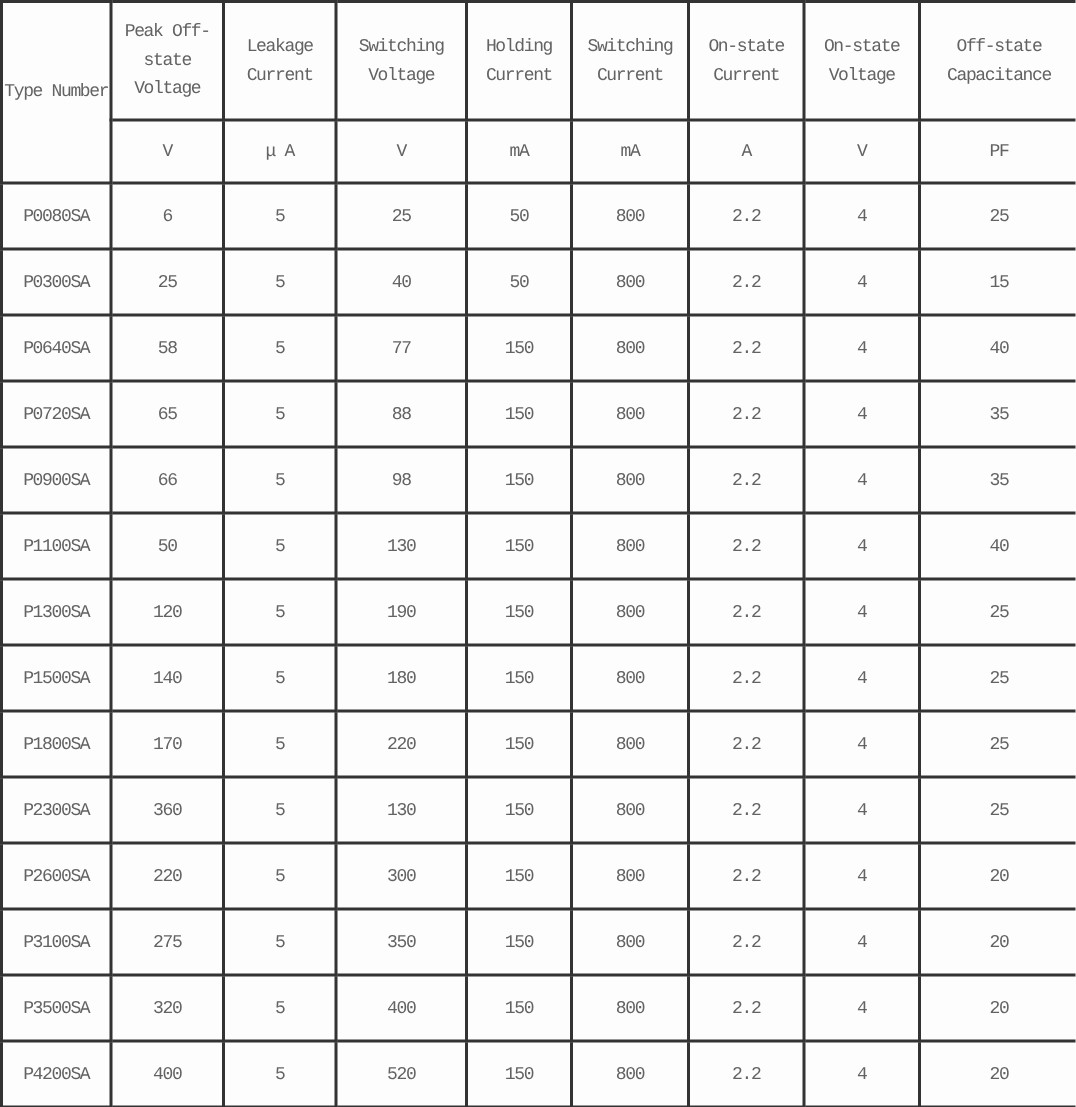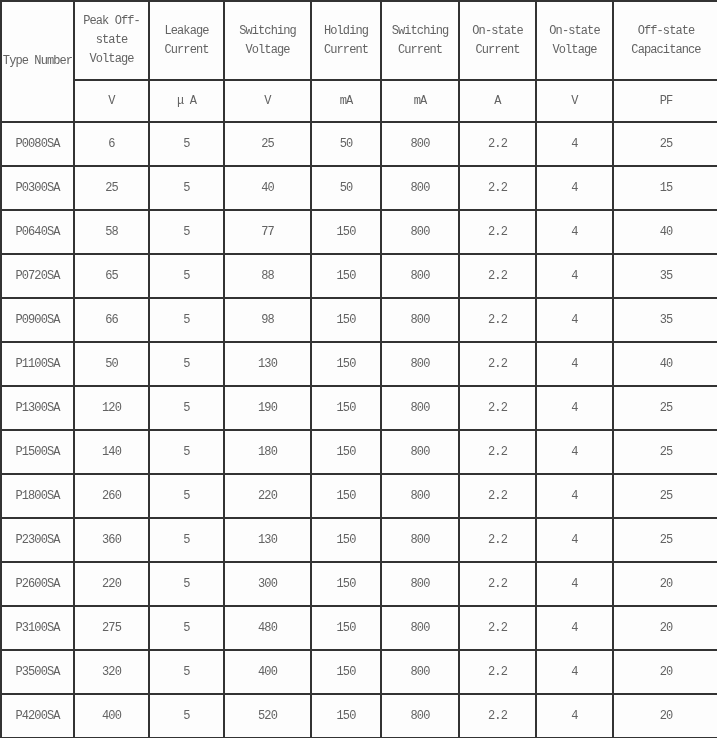--- a/index.html
+++ b/index.html
@@ -177,21 +177,21 @@
         <td>5</td>
         <td>180</td>
         <td>150</td>
         <td>800</td>
         <td>2.2</td>
         <td>4</td>
         <td>25</td>
       </tr>
       <tr>
         <td>P1800SA</td>
-        <td>260</td>
+        <td>170</td>
         <td>5</td>
         <td>220</td>
         <td>150</td>
         <td>800</td>
         <td>2.2</td>
         <td>4</td>
         <td>25</td>
       </tr>
       <tr>
         <td>P2300SA</td>
@@ -212,21 +212,21 @@
         <td>150</td>
         <td>800</td>
         <td>2.2</td>
         <td>4</td>
         <td>20</td>
       </tr>
       <tr>
         <td>P3100SA</td>
         <td>275</td>
         <td>5</td>
-        <td>480</td>
+        <td>350</td>
         <td>150</td>
         <td>800</td>
         <td>2.2</td>
         <td>4</td>
         <td>20</td>
       </tr>
       <tr>
         <td>P3500SA</td>
         <td>320</td>
         <td>5</td>

